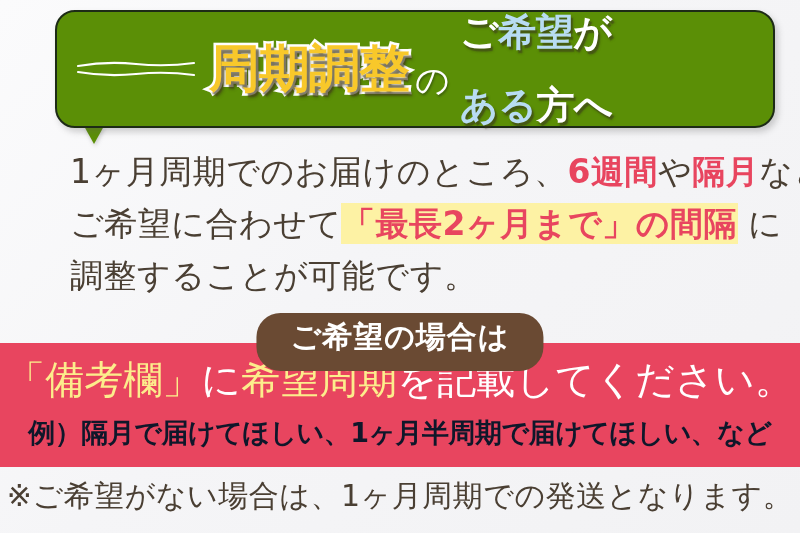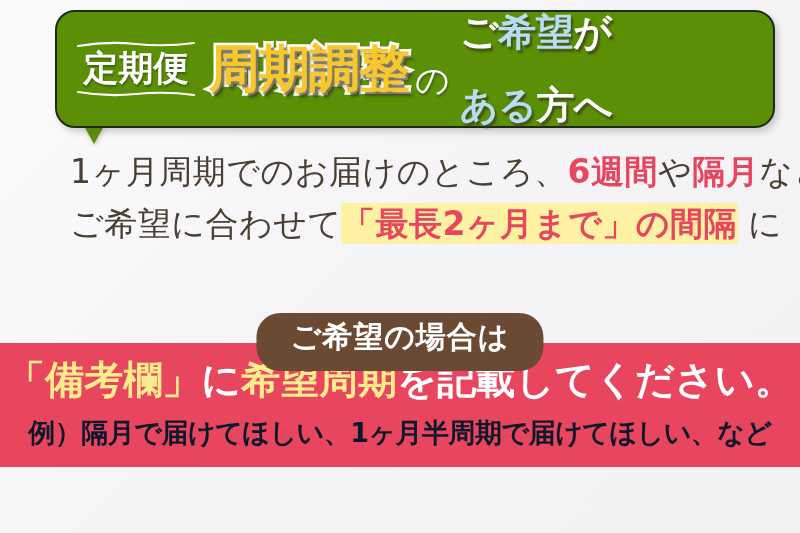--- a/index.html
+++ b/index.html
@@ -193,21 +193,21 @@
     background: #e8455f;
   }
   .band-main {
     position: absolute;
     left: 0;
     top: 14px;
     width: 800px;
     text-align: center;
     font-family: "DejaVu Sans", "Liberation Sans", sans-serif;
     font-size: 39px;
-    font-weight: 700;
+    font-weight: 400;
     color: #ffffff;
     letter-spacing: 0px;
     white-space: nowrap;
     line-height: 1.2;
   }
   .yellow { color: #fced8c; }
   .band-example {
     position: absolute;
     left: 0;
     top: 74px;
@@ -246,21 +246,20 @@
   <div class="bubble-tail-edge"></div>
   <div class="bubble-tail"></div>
 
   <div class="header-bubble">
     <div class="header-inner">
 
       <div class="teikibin-wrap">
         <svg class="wave-rule" viewBox="0 0 118 9">
           <path d="M1 6 Q 30 1 59 4 T 117 3" stroke="#ffffff" stroke-width="2" fill="none" stroke-linecap="round"></path>
         </svg>
-        <div class="teikibin">定期便</div>
         <svg class="wave-rule" viewBox="0 0 118 9">
           <path d="M1 3 Q 30 8 59 5 T 117 6" stroke="#ffffff" stroke-width="2" fill="none" stroke-linecap="round"></path>
         </svg>
       </div>
 
       <div class="title-main">周期調整</div>
       <div class="title-no">の</div>
 
       <div class="header-right">
         <div class="hr-line">
@@ -274,25 +273,29 @@
     </div>
   </div>
 
   <div class="body-text">
     <div class="b-line">
       <span>1ヶ月周期でのお届けのところ、</span><span class="pink">6週間</span><span>や</span><span class="pink">隔月</span><span>など</span>
     </div>
     <div class="b-line">
       <span>ご希望に合わせて</span><span class="hl pink">「最長2ヶ月まで」の間隔</span><span> に</span>
     </div>
+    <div class="b-line">
+      <span>調整することが可能です。</span>
+    </div>
   </div>
 
   <div class="pill">ご希望の場合は</div>
 
   <div class="pink-band">
     <div class="band-main">
       <span class="yellow">「備考欄」</span><span>に</span><span class="yellow">希望周期</span><span>を記載してください。</span>
     </div>
     <div class="band-example">例）隔月で届けてほしい、1ヶ月半周期で届けてほしい、など</div>
   </div>
 
+  <div class="footnote">※ご希望がない場合は、1ヶ月周期での発送となります。</div>
 
 </div>
 
 </body></html>

